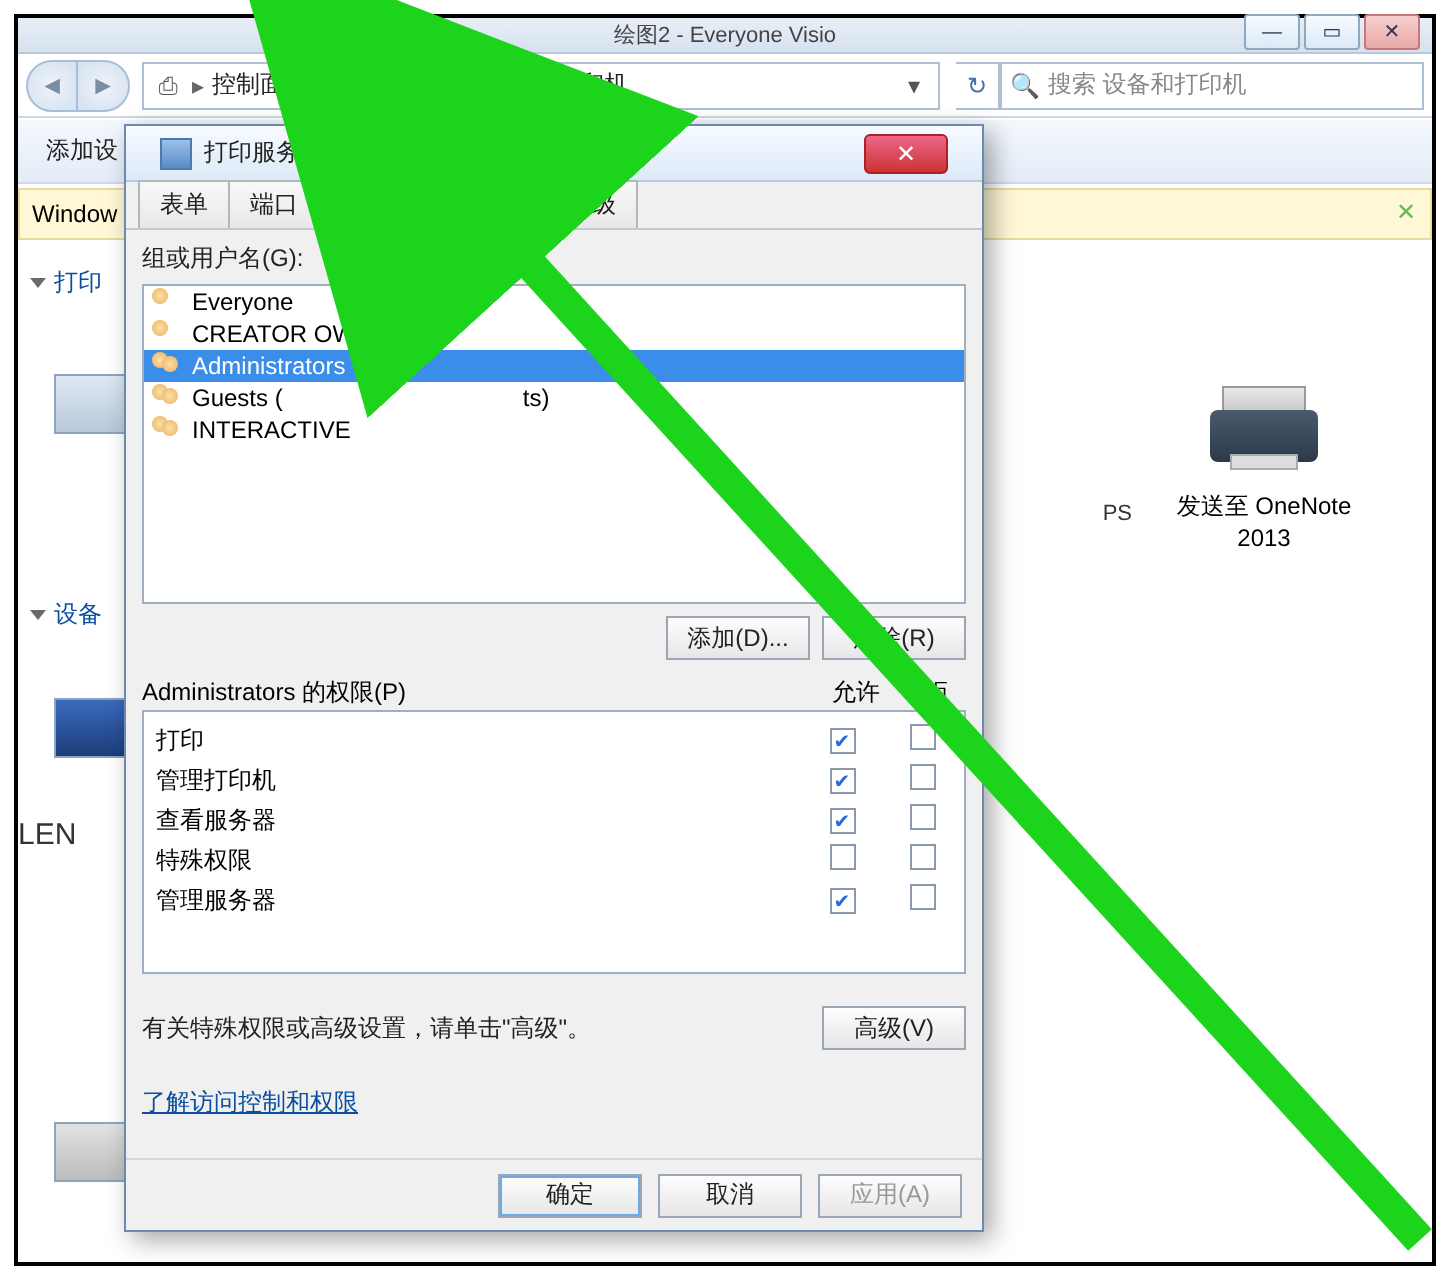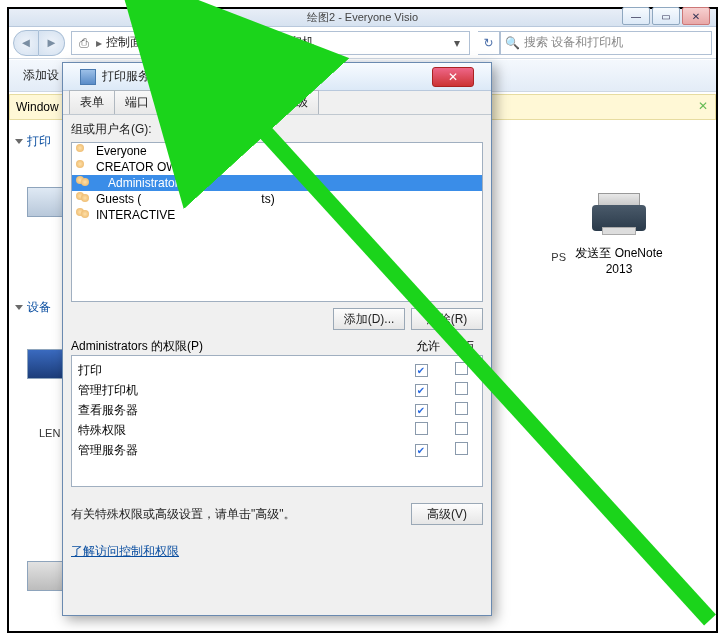--- a/index.html
+++ b/index.html
@@ -30,24 +30,24 @@
 .toolbar .tb-item { color: #222; padding: 4px 6px; cursor: pointer; }
 
 .yellowbar { position: absolute; left: 0; top: 85px; right: 0; height: 26px; background: #fff8d6; border: 1px solid #e7dca0; display: flex; align-items: center; padding-left: 6px; }
 .yellowbar .x { position: absolute; right: 4px; top: 4px; width: 16px; height: 16px; color: #6b5; text-align: center; cursor: pointer; }
 
 
 .sidebar-heading { position: absolute; left: 6px; color: #0a4ea0; font-size: 12px; }
 .tri { display: inline-block; width: 0; height: 0; border-left: 4px solid transparent; border-right: 4px solid transparent; border-top: 5px solid #6a6a6a; margin-right: 4px; vertical-align: middle; }
 
 
-.lenovo-label { position: absolute; left: 30px; top: 400px; color: #333; font-size: 11px; margin-top: 18px; }
+.lenovo-label { position: absolute; left: 0; top: 400px; color: #333; font-size: 15px; }
 .small-thumb { position: absolute; width: 38px; height: 30px; background: linear-gradient(#dfe9f4,#b8c8da); border: 1px solid #8ea4bc; }
 
-.onenote-block { position: absolute; right: 37px; top: 180px; width: 120px; text-align: center; }
+.onenote-block { position: absolute; right: 24px; top: 180px; width: 120px; text-align: center; }
 .printer-icon { width: 70px; height: 50px; margin: 0 auto 6px; position: relative; }
 .printer-body { position: absolute; left: 8px; top: 16px; width: 54px; height: 26px; background: linear-gradient(#4a5a6a,#2a3a4a); border-radius: 4px; }
 .printer-top { position: absolute; left: 14px; top: 4px; width: 42px; height: 14px; background: linear-gradient(#e8e8e8,#c8c8c8); border: 1px solid #999; }
 .printer-tray { position: absolute; left: 18px; top: 38px; width: 34px; height: 8px; background: #ddd; border: 1px solid #aaa; }
 .ps-label { position: absolute; right: 150px; top: 242px; color: #333; font-size: 11px; margin-left: 33px; }
 
 
 .dialog { position: absolute; left: 53px; top: 53px; width: 430px; height: 554px; background: #f0f0f0; border: 1px solid #6a8ab0; box-shadow: 4px 4px 12px rgba(0,0,0,.35); }
 .dlg-titlebar { height: 28px; background: linear-gradient(#f7fbff,#dce9f7); border-bottom: 1px solid #b8c8dc; display: flex; align-items: center; padding: 0 17px; }
 .dlg-titlebar .icn { width: 16px; height: 16px; background: linear-gradient(#9cc0e8,#5a8cc8); border: 1px solid #4a7ab0; margin-right: 6px; }
@@ -55,21 +55,21 @@
 .dlg-close { width: 42px; height: 20px; background: linear-gradient(#e68,#c33); border: 1px solid #a22; border-radius: 3px; color: #fff; display: flex; align-items: center; justify-content: center; cursor: pointer; font-size: 12px; }
 
 .tabstrip { display: flex; align-items: end; height: 24px; padding: 4px 6px 0; background: #f0f0f0; border-bottom: 1px solid #c0c8d0; }
 .tab { padding: 3px 10px; border: 1px solid #b0b8c0; border-bottom: none; background: linear-gradient(#f8f8f8,#e8e8e8); margin-right: -1px; color: #222; cursor: pointer; }
 .tab.active { background: #fff; position: relative; top: 1px; }
 
 .dlg-body { position: absolute; left: 8px; right: 8px; top: 58px; bottom: 40px; background: #f0f0f0; }
 .grp-label { color: #222; margin-bottom: 4px; }
 .listbox { background: #fff; border: 1px solid #a0afc0; height: 160px; overflow: auto; }
 .listrow { display: flex; align-items: center; padding: 1px 4px; font-family: Tahoma, sans-serif; }
-.listrow.sel { background: #3a8de8; color: #fff; gap: 12px; }
+.listrow.sel { background: #3a8de8; color: #fff; }
 .usr-icn { width: 16px; height: 14px; margin-right: 4px; position: relative; }
 .usr-icn::before { content: ""; position: absolute; left: 0; top: 0; width: 8px; height: 8px; background: radial-gradient(#ffe0a8,#e8b060); border-radius: 50%; }
 .usr-icn::after { content: ""; position: absolute; left: 5px; top: 2px; width: 8px; height: 8px; background: radial-gradient(#ffe0a8,#e8b060); border-radius: 50%; }
 .usr-icn.single::after { display: none; }
 
 .btnrow { display: flex; justify-content: flex-end; gap: 6px; margin: 6px 0; }
 .wbtn { min-width: 72px; height: 22px; border: 1px solid #9aa8b6; background: linear-gradient(#fdfdfd,#e6e6e6); padding: 0 8px; cursor: pointer; color: #222; }
 .wbtn:disabled, .wbtn.disabled { color: #999; }
 
 .perm-header { display: flex; margin-top: 8px; justify-content: center; }
@@ -254,20 +254,25 @@
         </div>
 
       <div class="adv-row">
         <span class="txt">有关特殊权限或高级设置，请单击"高级"。</span>
         <button class="wbtn">高级(V)</button>
       </div>
 
       <a class="link">了解访问控制和权限</a>
     </div>
 
+    <div class="dlg-footer">
+      <button class="wbtn primary">确定</button>
+      <button class="wbtn">取消</button>
+      <button class="wbtn disabled">应用(A)</button>
+    </div>
   </div>
 
 </div>
 
 <svg class="arrow-svg">
   <defs>
     <marker id="ah" markerWidth="14" markerHeight="14" refX="2" refY="7" orient="auto">
       <polygon points="0,0 14,7 0,14" fill="#1bd41b"></polygon>
     </marker>
   </defs>

